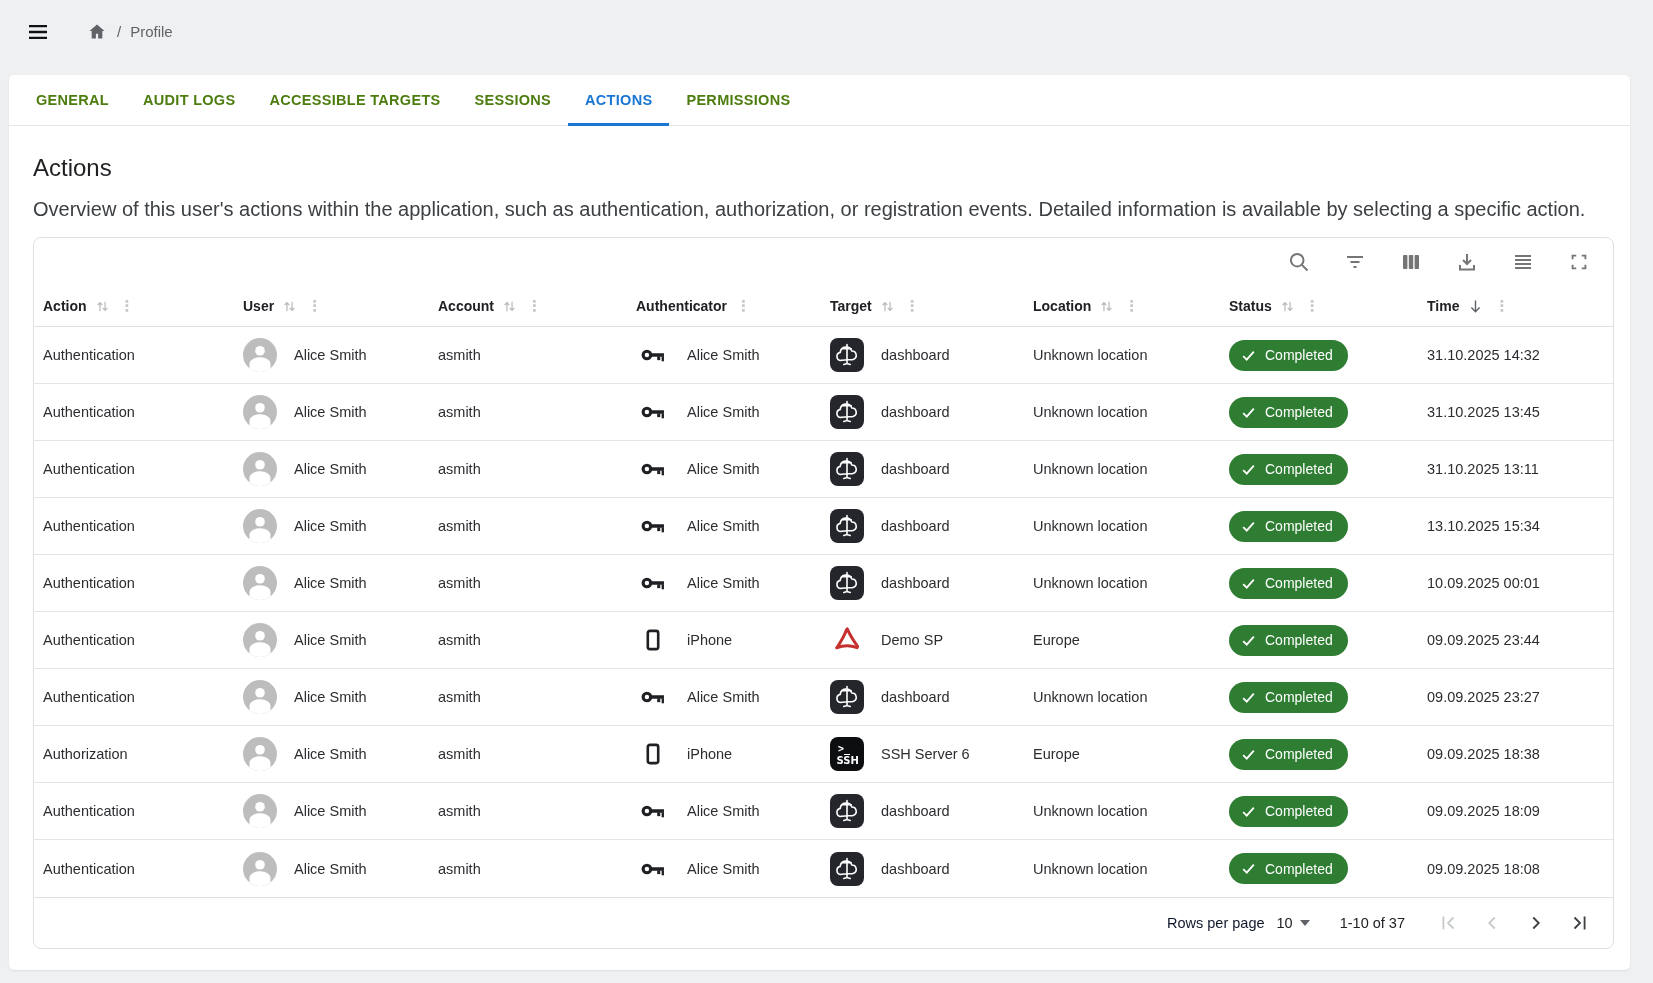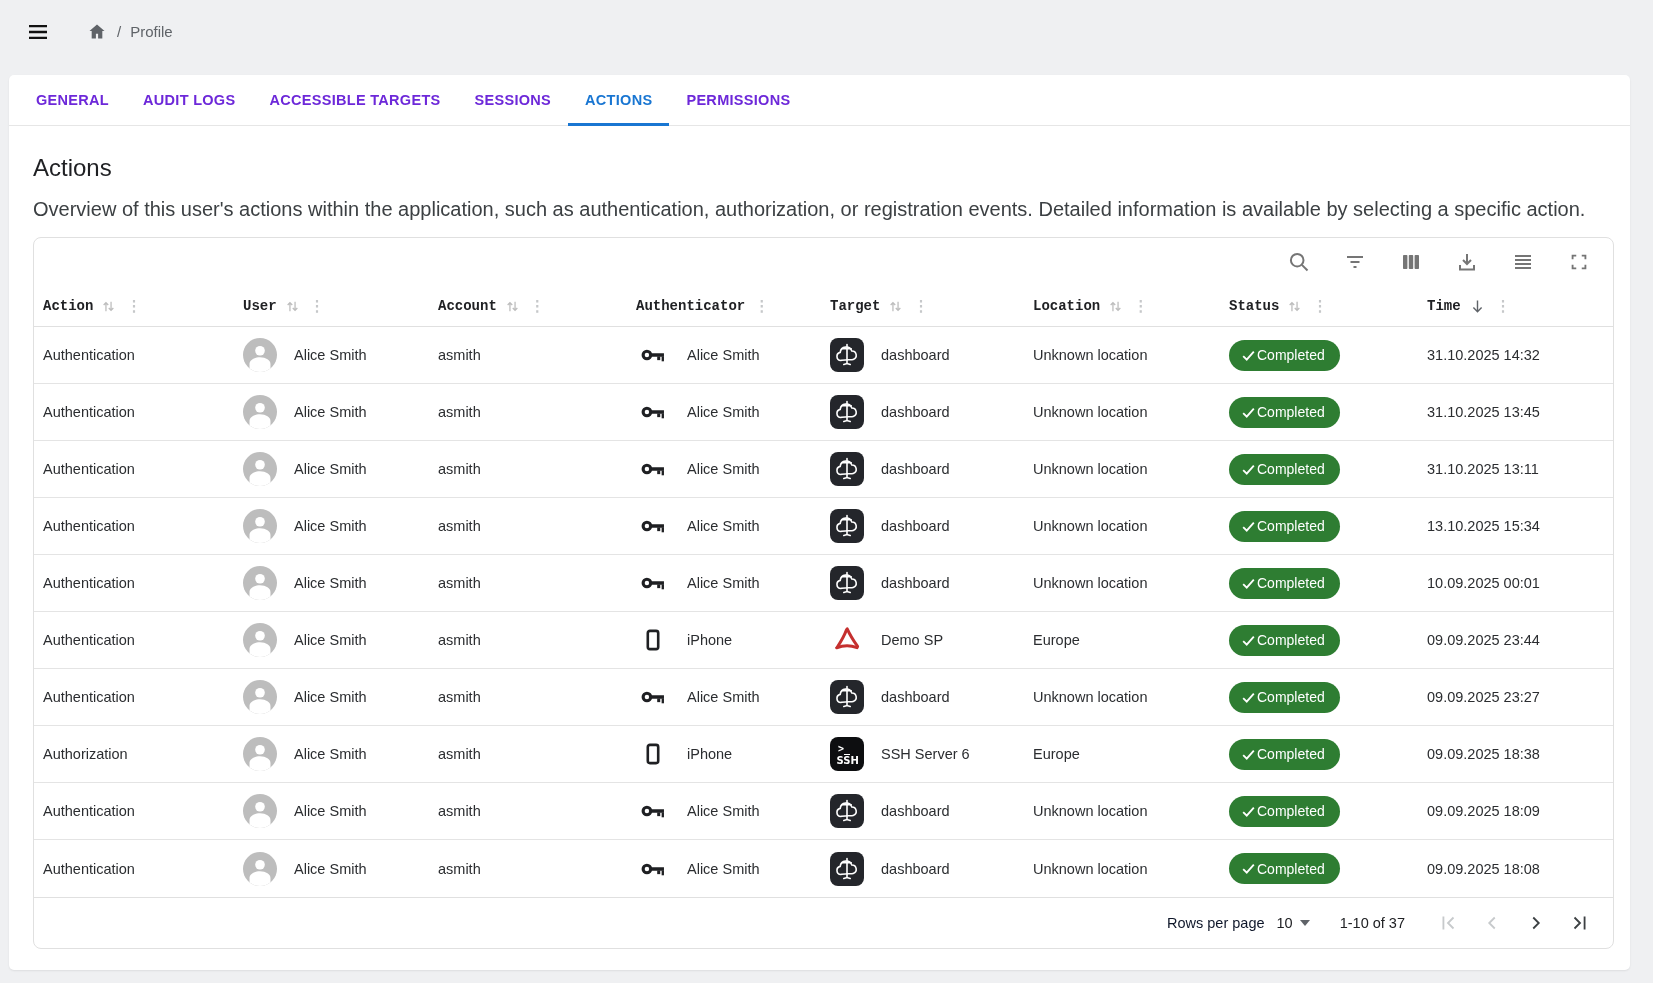--- a/index.html
+++ b/index.html
@@ -17,49 +17,49 @@
   .avatar-as { width:42px; height:42px; border-radius:50%; background:#b3b6b8; color:#fff;
     display:flex; align-items:center; justify-content:center; font-size:18px; cursor:pointer; }
 
   
   .card { position:absolute; left:9px; right:23px; top:75px; height:895px; background:#fff;
     border-radius:5px; box-shadow:0 1px 2px rgba(0,0,0,.08); }
 
   
   .tabs { display:flex; border-bottom:1px solid #e6e6e6; padding-left:10px; }
   .tab { padding:0 17px; height:50px; display:flex; align-items:center; font-size:14.5px;
-    letter-spacing:.3px; color:#6d28d9; font-weight:700; cursor:pointer; position:relative; }
+    letter-spacing:.3px; color:#4d7c0f; font-weight:700; cursor:pointer; position:relative; }
   .tab.active { color:#1976d2; }
   .tab.active::after { content:""; position:absolute; left:0; right:0; bottom:-1px; height:3px; background:#1976d2; }
 
   .page-head { padding:28px 24px 0 24px; }
   .page-title { font-size:24px; font-weight:400; color:#1f2023; }
   .page-desc { font-size:20px; color:#3c4043; margin-top:16px; }
 
   
   .table-wrap { position:absolute; left:24px; right:16px; top:162px; bottom:21px;
     border:1px solid #e0e0e0; border-radius:8px; display:flex; flex-direction:column; overflow:hidden; }
   .toolbar { height:50px; display:flex; align-items:center; justify-content:flex-end; gap:32px; padding-right:22px; }
   .tool-btn { width:24px; height:24px; display:flex; align-items:center; justify-content:center; cursor:pointer; }
 
   .grid-row { display:grid; grid-template-columns:200px 195px 198px 194px 203px 196px 198px 1fr; align-items:center; }
-  .thead { height:43px; border-bottom:1px solid #e0e0e0;font-family:Liberation Mono, monospace; }
+  .thead { height:43px; border-bottom:1px solid #e0e0e0; }
   .th { display:flex; align-items:center; gap:7px; padding-left:9px; font-size:14px; font-weight:700; color:#202124; }
   .sort-ic, .kebab { cursor:pointer; display:flex; align-items:center; }
   .kebab { color:#c6c8ca; font-size:15px; font-weight:700; letter-spacing:0; padding:0 2px; }
 
   .tbody { flex:1; }
   .trow { height:57px; border-bottom:1px solid #e4e4e4; cursor:pointer; }
   .trow:last-child { border-bottom:none; }
   .td { padding-left:9px; font-size:14.5px; color:#2b2d30; display:flex; align-items:center; gap:17px; }
   .row-avatar { width:34px; height:34px; border-radius:50%; background:#bdbdbd; flex:0 0 34px;
     display:flex; align-items:center; justify-content:center; overflow:hidden; }
   .cell-icon { width:34px; display:flex; justify-content:center; flex:0 0 34px; }
 
-  .chip { display:inline-flex; align-items:center; gap:0; height:31px; padding:0 15px 0 11px;
+  .chip { display:inline-flex; align-items:center; gap:8px; height:31px; padding:0 15px 0 11px;
     background:#2e7d32; border-radius:16px; color:#fff; font-size:14px; cursor:pointer; }
 
   
   .tfoot { height:53px; border-top:1px solid #e0e0e0; display:flex; align-items:center;
     justify-content:flex-end; padding-right:16px; font-size:14.5px; color:#202124; }
   .rpp-label { color:#0f172a; }
   .rpp-value { display:flex; align-items:center; gap:7px; margin:0 30px 0 12px; cursor:pointer;justify-content:flex-end; }
   .range { margin-right:26px; }
   .pager { display:flex; align-items:center; gap:10px; }
   .pg-btn { width:34px; height:34px; display:flex; align-items:center; justify-content:center; cursor:pointer; }

